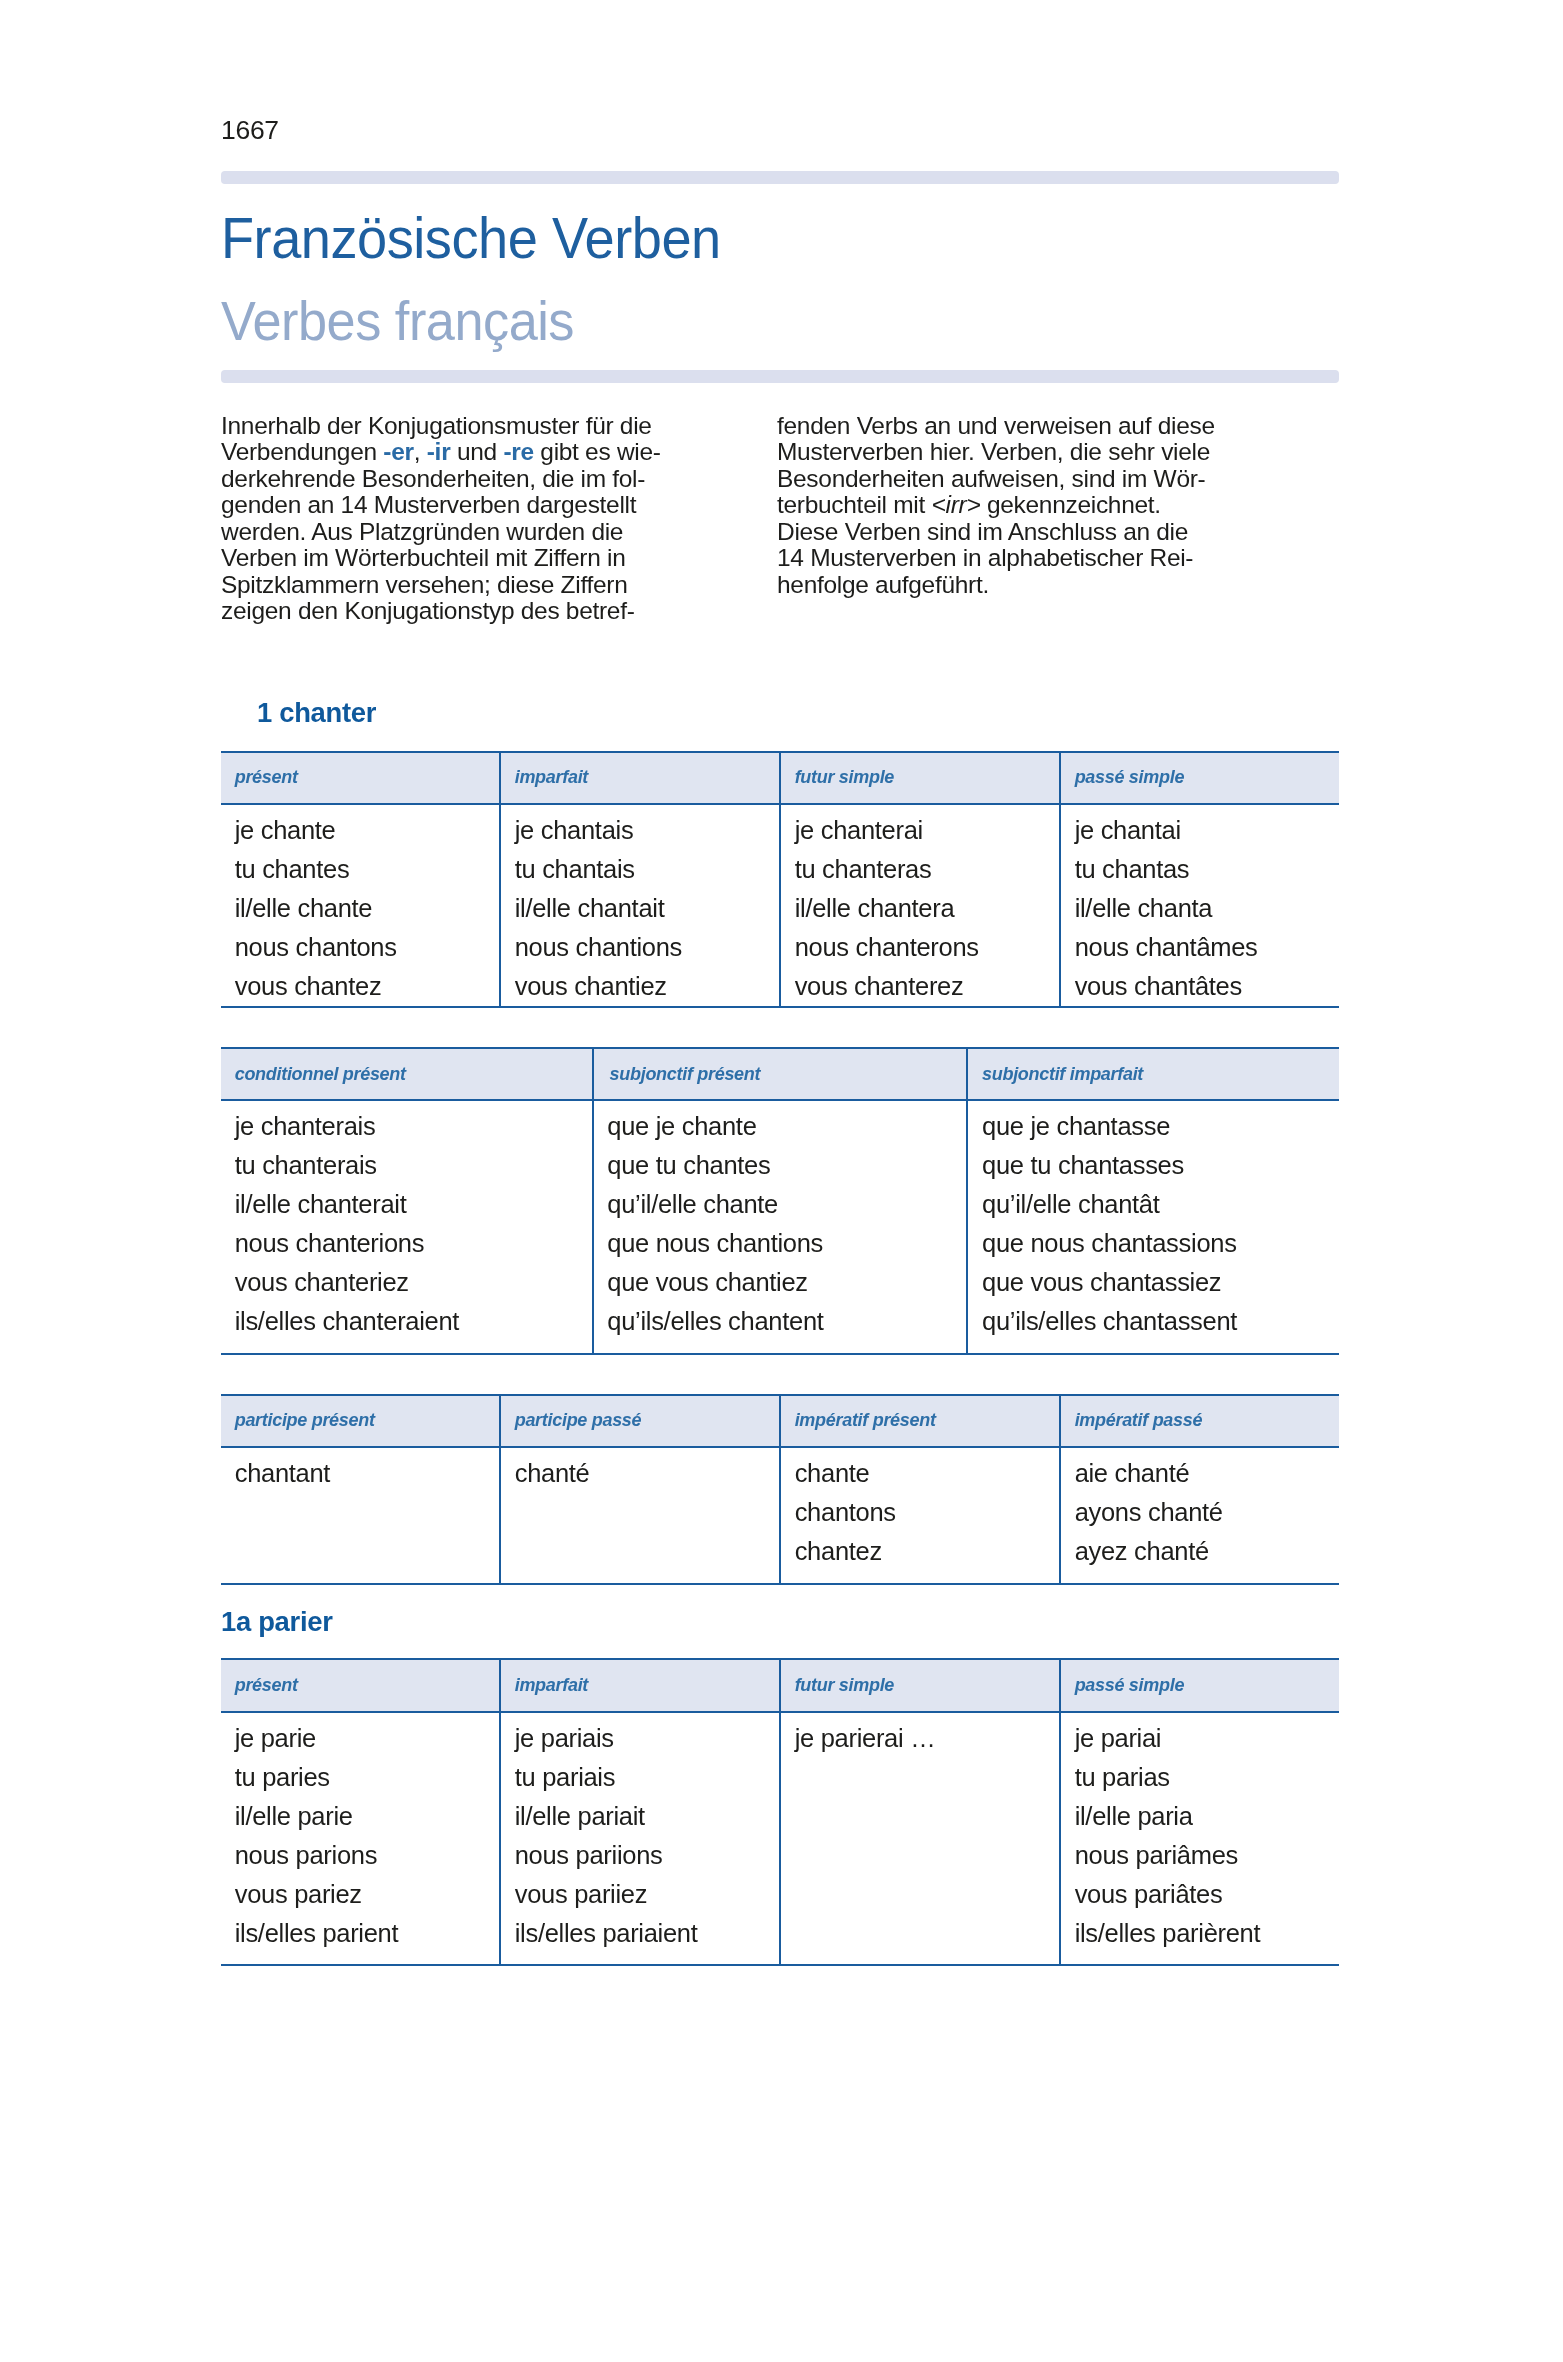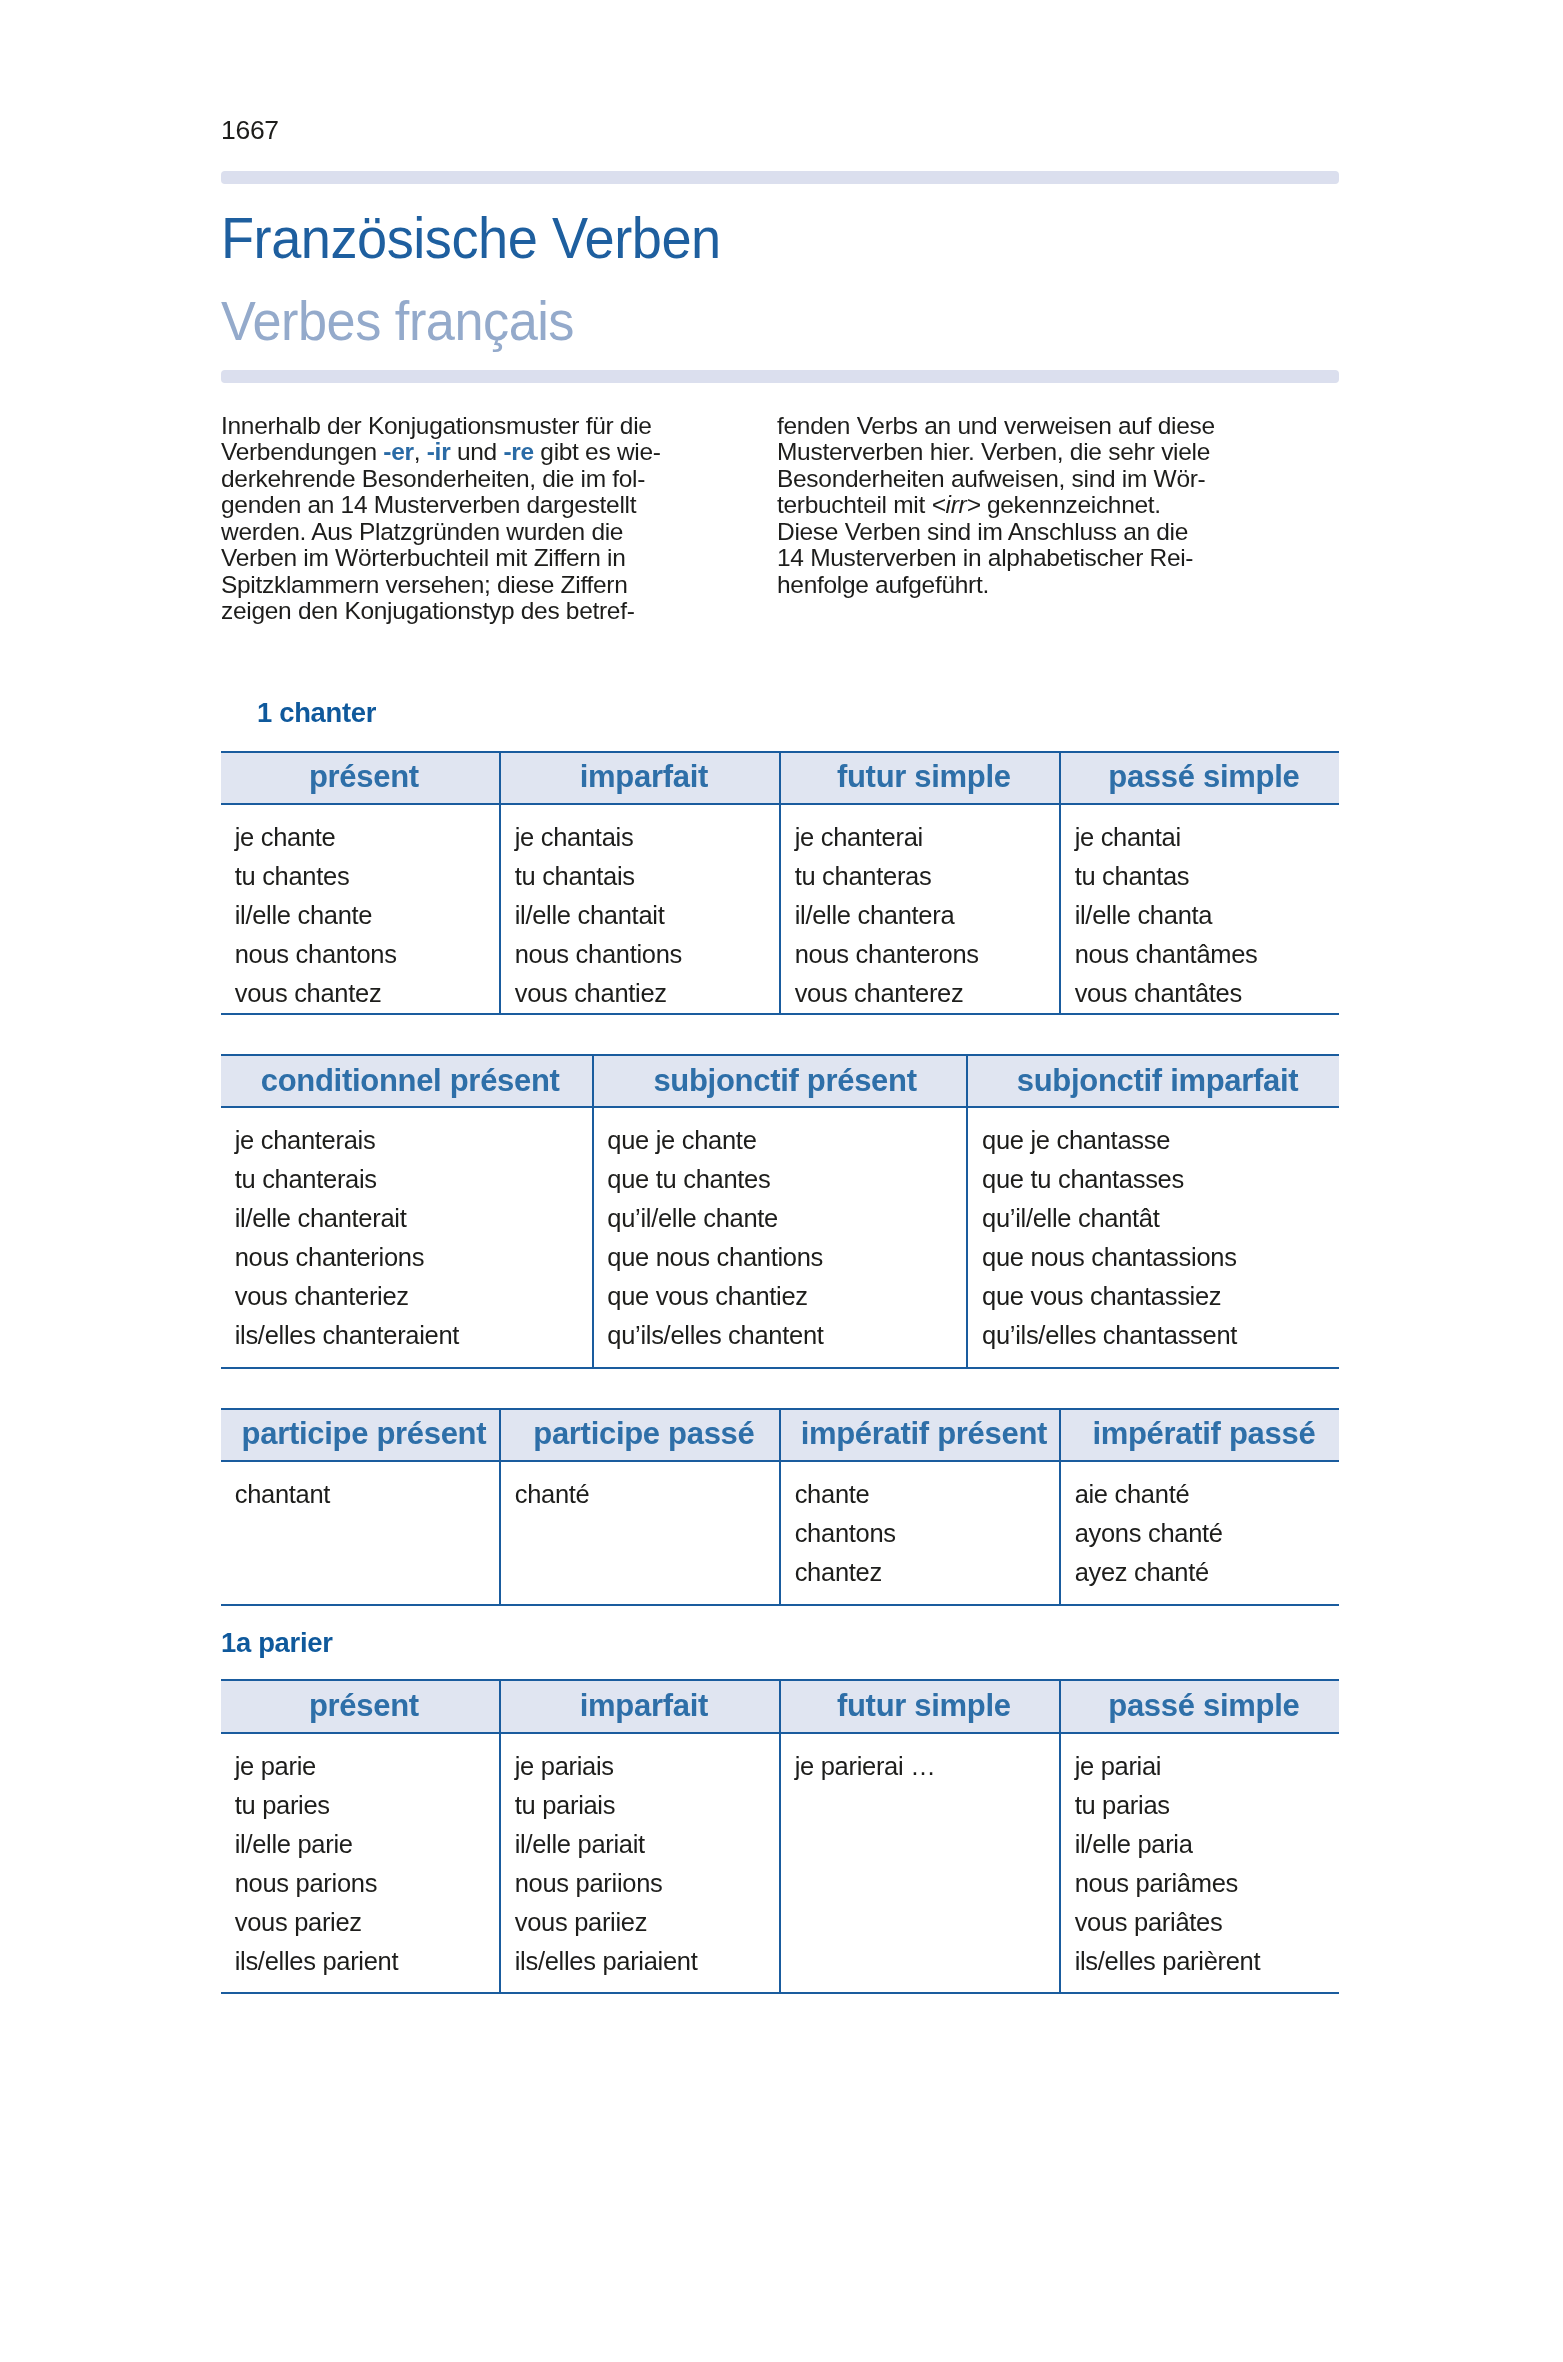--- a/index.html
+++ b/index.html
@@ -51,30 +51,31 @@
     width:1118px;table-layout:fixed;border-collapse:collapse;
     border-top:2.9px solid var(--rule);
     border-bottom:2px solid var(--rule);
     margin-top:39px;
   }
   table.conj-table.tight{margin-top:24.5px;}
   table.conj-table.after-heading{margin-top:23.5px;}
   .conj-table th{
     background:var(--headbg);
     color:var(--headtext);
-    font-size:31px;line-height:26.5px;font-weight:bold;letter-spacing:-0.3px;
-    text-align:center;padding:11.8px 5.9px 11.8px 13.7px;
+    font-size:18px;line-height:26.5px;font-weight:bold;letter-spacing:-0.3px;
+    text-align:left;padding:11.8px 5.9px 11.8px 13.7px;
     border-bottom:2px solid var(--rule);
+    font-style:italic;
   }
   .conj-table td{
     font-size:25.5px;line-height:39px;letter-spacing:-0.3px;
     vertical-align:top;text-align:left;
     padding:0 7.8px 0 13.7px;white-space:pre-line;
   }
-  .conj-table tr.first-row td{padding-top:13px;}
+  .conj-table tr.first-row td{padding-top:6px;}
   .conj-table tr.last-row td{padding-bottom:11.8px;}
   .conj-table th:not(:first-child),
   .conj-table td:not(:first-child){border-left:2px solid var(--rule);}
 </style>
 </head>
 <body>
 
 <div class="page">
   <div class="page-number">1667</div>
   <div class="rule-bar bar-top"></div>

